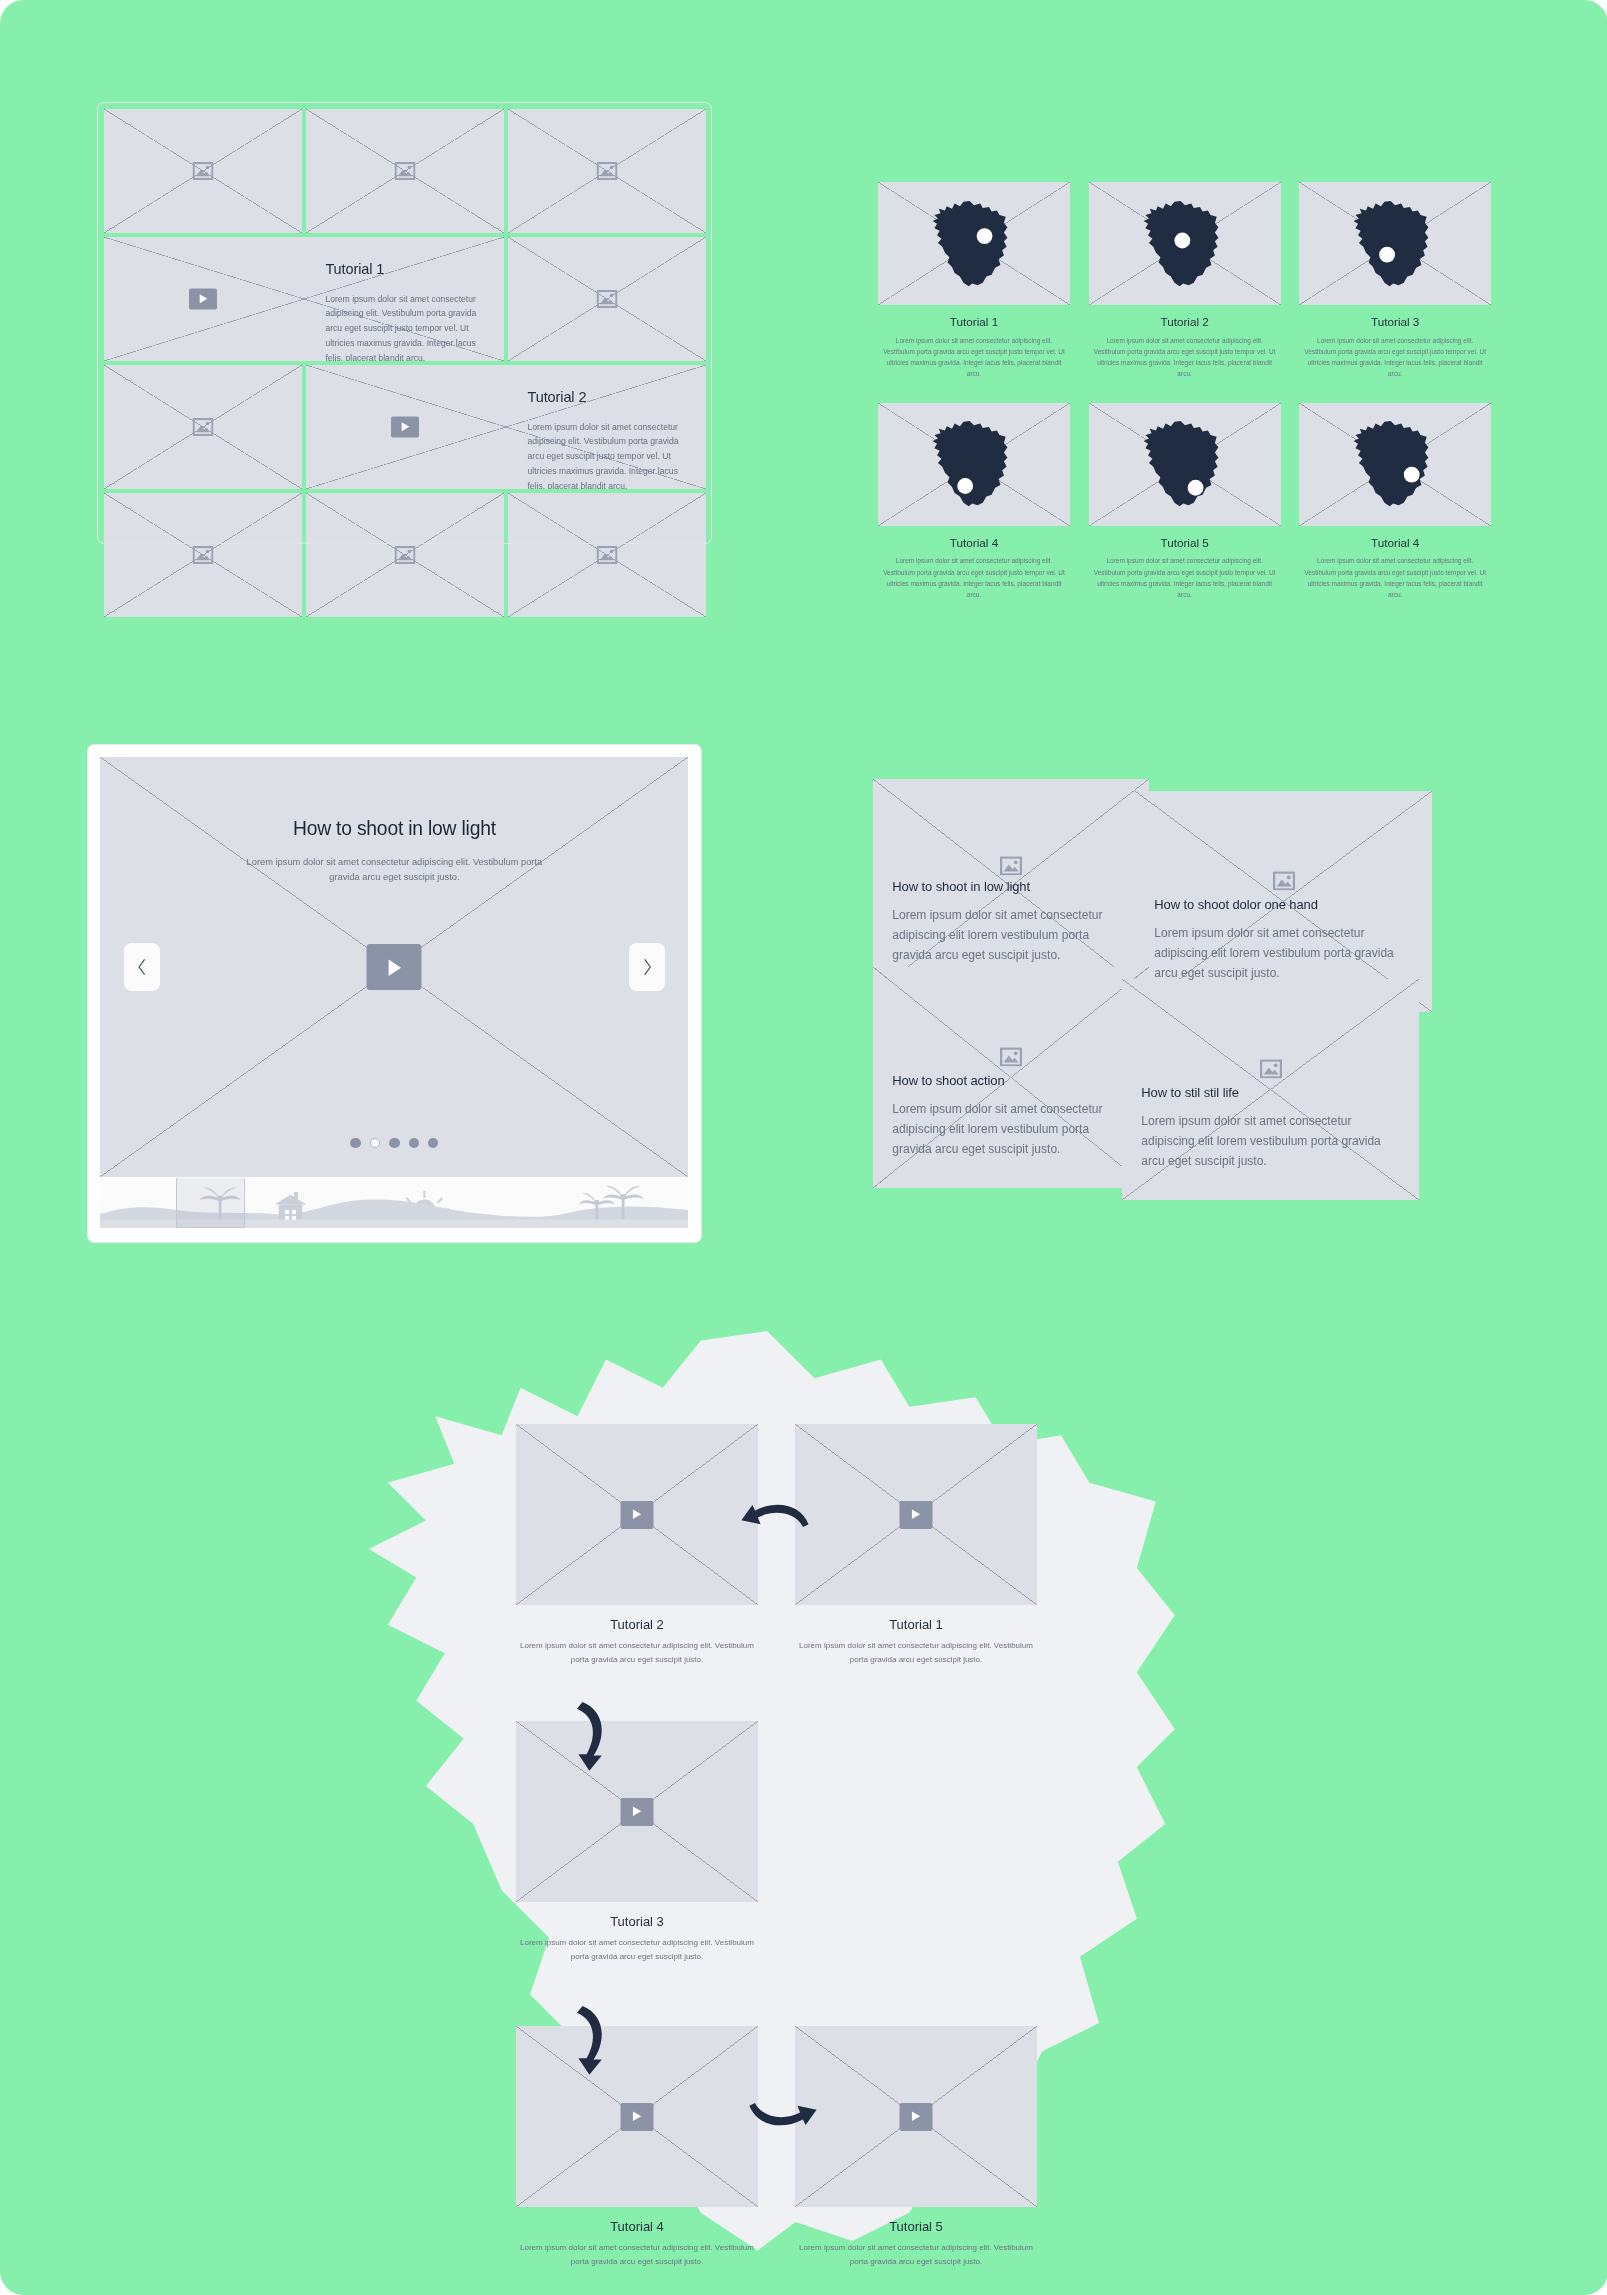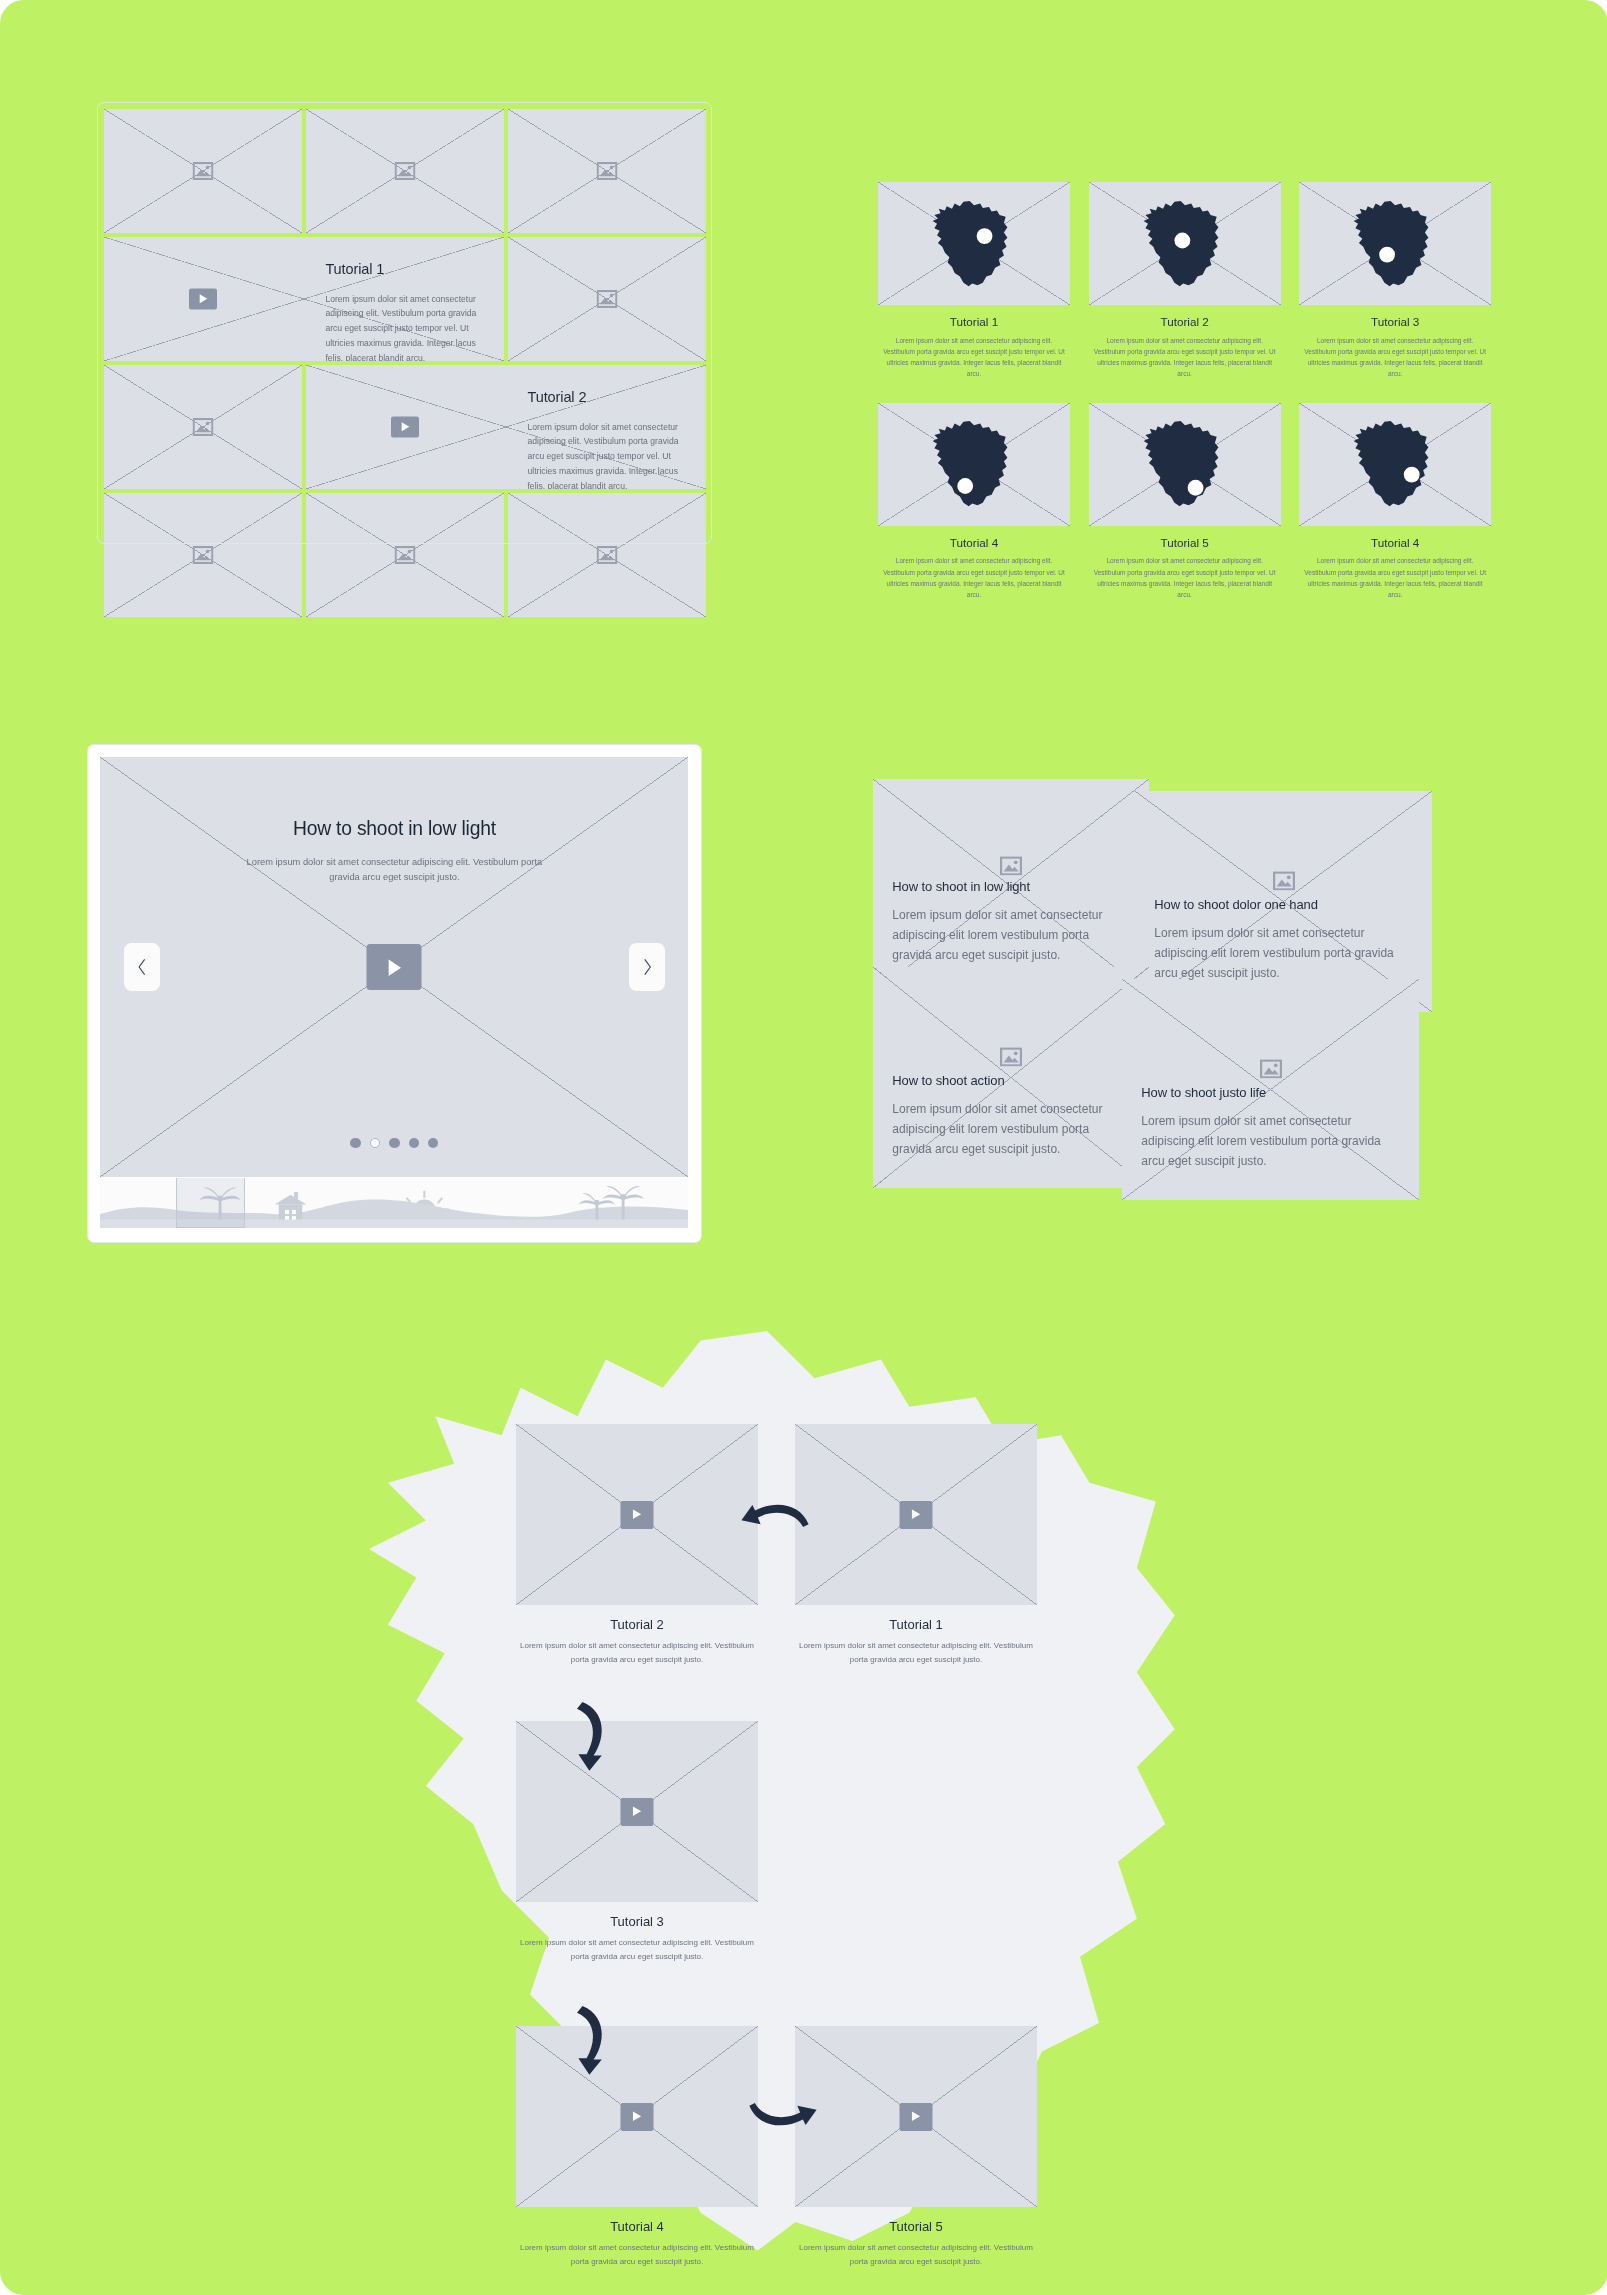--- a/index.html
+++ b/index.html
@@ -8,21 +8,21 @@
     width: 1608px;
     height: 2295px;
     background: #ffffff;
     font-family: "Liberation Sans", sans-serif;
   }
 
   .page {
     position: relative;
     width: 1608px;
     height: 2295px;
-    background: #bef264;
+    background: #86efac;
     border-radius: 23.5px;
     overflow: hidden;
   }
 
   
   .ph {
     position: relative;
     background: #dcdfe6;
     overflow: hidden;
   }
@@ -628,21 +628,21 @@
 
     <div class="ov-card ph" style="left:249px;top:200px;width:297px;height:221px;">
       <span class="ov-icon">
         <svg width="22" height="19.3" viewBox="0 0 30 26">
           <rect x="1.5" y="1.5" width="27" height="23" fill="none" stroke="#9aa2b1" stroke-width="3"></rect>
           <circle cx="21.5" cy="8" r="2.6" fill="#9aa2b1"></circle>
           <path d="M5 20.5 L12 11 L17 17 L20 14 L25.5 20.5 Z" fill="#9aa2b1"></path>
         </svg>
       </span>
       <div class="ov-copy">
-        <h3>How to shoot justo life</h3>
+        <h3>How to stil stil life</h3>
         <p>Lorem ipsum dolor sit amet consectetur adipiscing elit lorem vestibulum porta gravida arcu eget suscipit justo.</p>
       </div>
     </div>
   </div>
 
   <div id="section-flow">
 
     <svg class="flow-bg" viewBox="0 0 100 102" preserveAspectRatio="xMidYMid meet">
       <path fill="#f0f1f4" d="M45 2 L50 7 L57 5 L60 10 L67 9 L70 14 L76 13 L79 18 L86 20 L84 27 L88 32 L84 38 L88 44 L84 48 L87 54 L82 58 L84 64 L78 68 L80 75 L74 78 L70 86 L64 88 L60 95 L54 98 L48 96 L44 99 L38 95 L34 88 L28 84 L25 77 L20 72 L22 66 L17 61 L14 54 L9 50 L13 45 L8 41 L11 36 L5 33 L8 28 L3 25 L9 22 L5 18 L12 16 L10 11 L17 13 L19 8 L25 11 L28 5 L34 8 L38 3 Z"></path>
     </svg>

